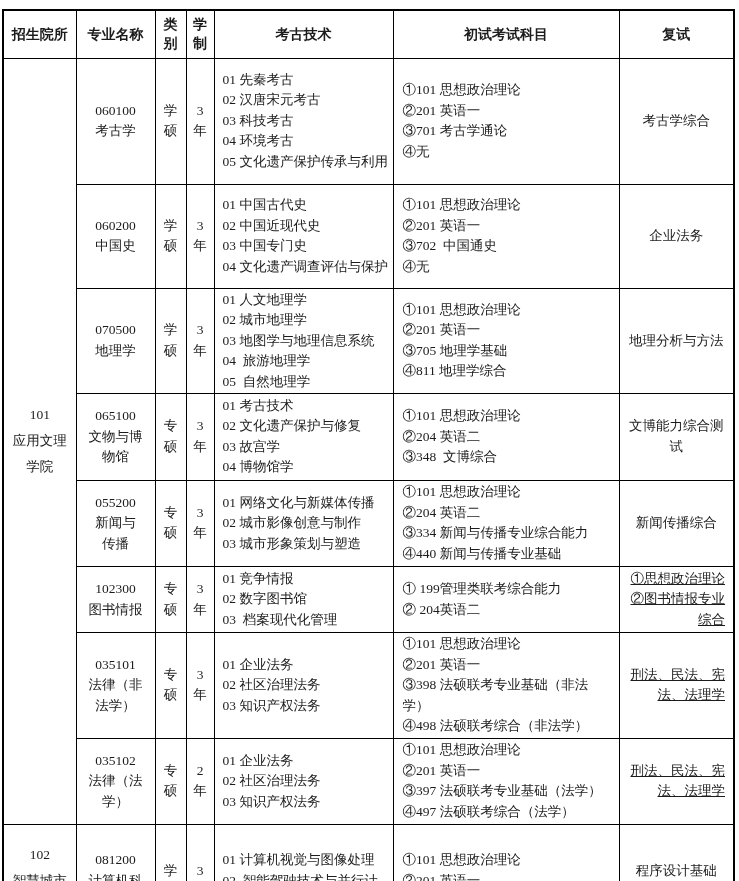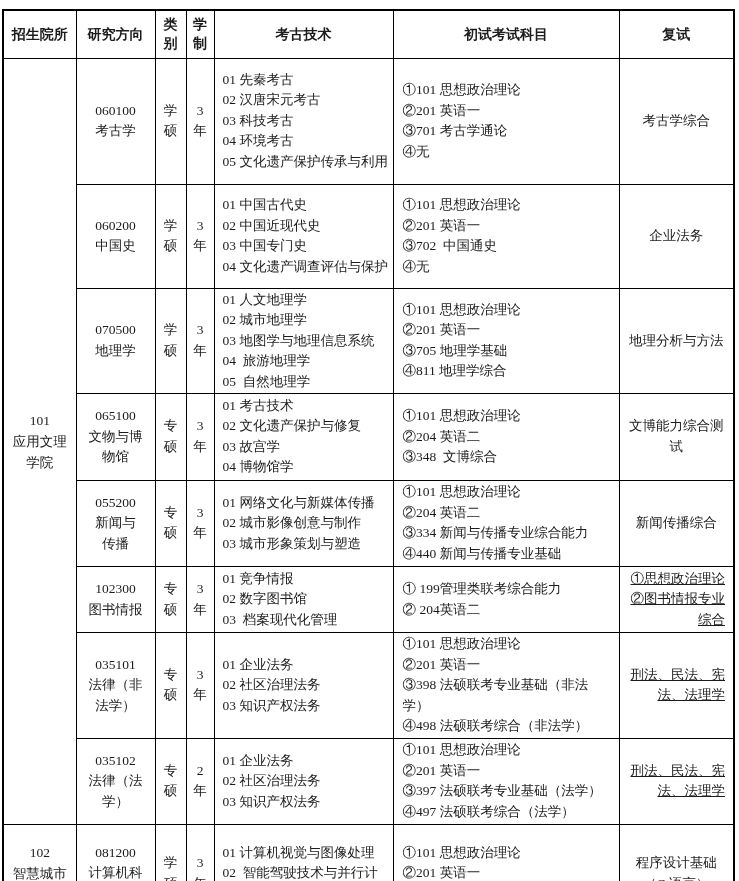--- a/index.html
+++ b/index.html
@@ -18,21 +18,21 @@
     font-family:"Liberation Sans","DejaVu Sans",sans-serif;
     font-weight:bold; font-size:14px; line-height:19px;
     text-align:center; vertical-align:middle;
     white-space:pre-wrap; padding:2px 0;
   }
   td {
     font-size:13.5px; line-height:20.5px;
     vertical-align:middle; white-space:pre-wrap;
     padding:1px 4px;
   }
-  .c-col { text-align:center; line-height:21px; padding:17px 2px; }
+  .c-col { text-align:center; line-height:26px; padding:17px 2px; }
   .m-col { text-align:center; padding:12px 7px; }
   .t-col,.y-col { text-align:center; padding:1px 0; }
   .d-col { text-align:left; padding:1px 4px 1px 8px;margin-top:41px; }
   .e-col { text-align:left; padding:1px 4px 1px 9px;margin-left:24px; }
   .r-col { text-align:center; padding:1px 8px; }
   .r-col.left { text-align:right;text-decoration:underline; }
 </style>
 </head>
 <body>
 
@@ -42,21 +42,21 @@
       <col style="width:79px">
       <col style="width:31px">
     <col style="width:28px">
       <col style="width:179px">
       <col style="width:226px">
     <col style="width:115px">
   </colgroup>
   <thead>
     <tr style="height:48px">
       <th>招生院所</th>
-      <th>研究方向</th>
+      <th>专业名称</th>
       <th>类
 别</th>
       <th>学
 制</th>
       <th>考古技术</th>
       <th>初试考试科目</th>
       <th>复试</th>
     </tr>
   </thead>
   <tbody>

